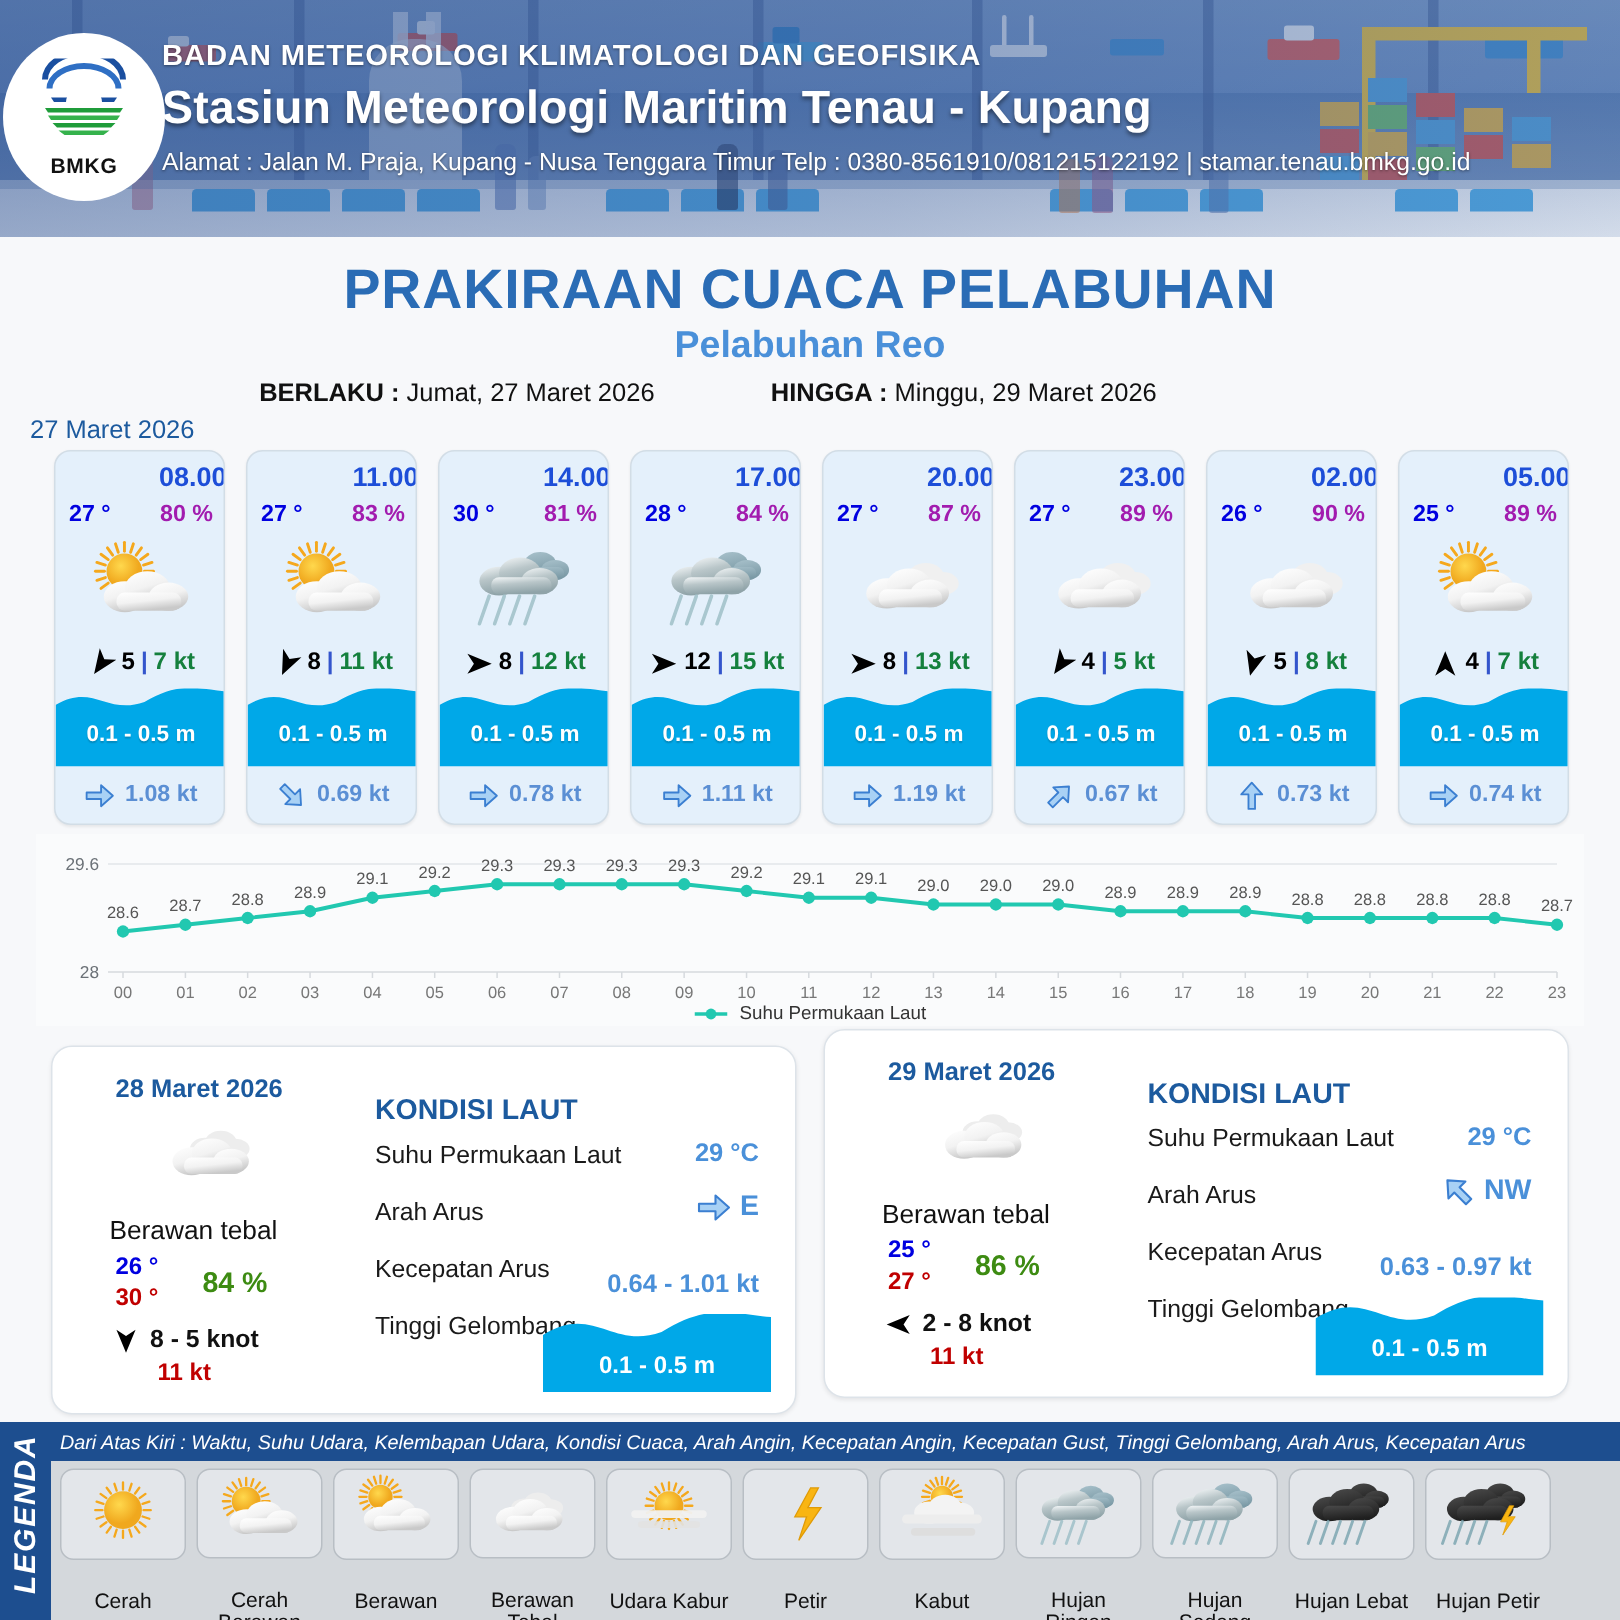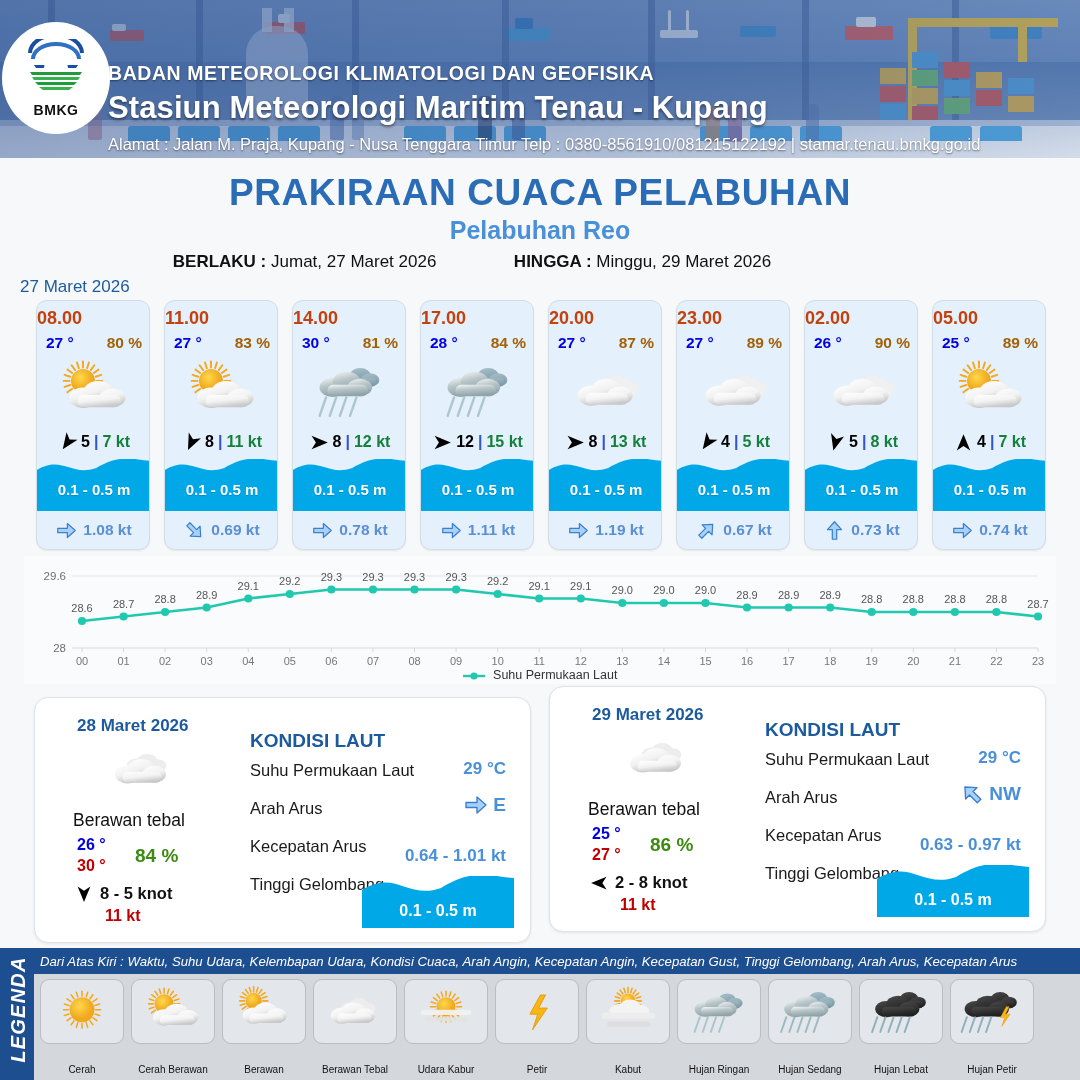--- a/index.html
+++ b/index.html
@@ -28,21 +28,21 @@
   .person { position:absolute; border-radius:5px 5px 2px 2px; }
   .hdr-overlay { position:absolute; left:0; top:0; width:1080px; height:158px;
                  background:linear-gradient(90deg,rgba(40,75,140,.42) 0%,rgba(45,80,145,.30) 55%,rgba(45,80,145,.10) 100%); }
 
   .logo { position:absolute; left:2px; top:22px; width:108px; height:112px; background:#fff;
           border-radius:54px/56px; display:flex; flex-direction:column;
           align-items:center; justify-content:center; z-index:6; }
   .logo-mark { width:68px; height:62px; position:relative; }
   .logo-txt { font-size:14px; font-weight:bold; letter-spacing:.5px; color:#111; margin-top:1px; }
 
-  .hdr-text { position:absolute; left:108px; top:26px; z-index:5; width:960px;margin-top:36px; }
+  .hdr-text { position:absolute; left:108px; top:26px; z-index:5; width:960px; }
   .hdr-l1 { font-size:19.5px; font-weight:bold; color:#fff; letter-spacing:.55px;
             text-shadow:0 1px 2px rgba(0,0,0,.45); }
   .hdr-l2 { font-size:31px; font-weight:bold; color:#fff; letter-spacing:.1px; margin-top:5px;
             text-shadow:0 2px 3px rgba(0,0,0,.45); }
   .hdr-l3 { font-size:16.5px; color:#fff; margin-top:9px; text-shadow:0 1px 2px rgba(0,0,0,.5); }
 
   
   .title { position:absolute; left:0; top:172px; width:1080px; text-align:center;
            font-size:37px; font-weight:bold; color:#2a6cb5; letter-spacing:.6px; }
   .subtitle { position:absolute; left:0; top:216px; width:1080px; text-align:center;
@@ -51,26 +51,26 @@
   .validity .lbl { font-weight:bold; }
   .validity .gap { display:inline-block; width:68px; }
 
   
   .date-lbl { position:absolute; left:20px; top:277px; font-size:17px; font-weight:normal; color:#1c5a9e; }
 
   .cards { position:absolute; left:36px; top:300px; width:1012px; height:250px;
            display:flex; gap:14px; }
   .card { width:114px; height:250px; background:#e4f0fb; border:1px solid #d2dde6;
           border-radius:11px; position:relative; overflow:hidden; box-shadow:0 1px 2px rgba(0,0,0,.07); }
-  .c-time { position:absolute; left:0; top:7px; width:114px; text-align:left;
-            font-size:18px; font-weight:bold; color:#c2410c; }
+  .c-time { position:absolute; left:0; top:7px; width:114px; text-align:right;
+            font-size:18px; font-weight:bold; color:#1d4ed8; }
   .c-row { position:absolute; left:0; top:33px; width:114px; display:flex;
            justify-content:space-between; padding:0 9px; font-size:15.5px; font-weight:bold; }
   .c-temp { color:#0000e0; }
-  .c-hum { color:#a16207; }
+  .c-hum { color:#a21caf; }
   .c-icon { position:absolute; left:0; top:57px; width:114px; height:66px; }
   .c-wind { position:absolute; left:0; top:128px; width:114px; height:26px;
             display:flex; align-items:center; justify-content:center; gap:4px;
             font-size:16px; font-weight:bold; }
   .c-wdir { color:#000; }
   .c-sep { color:#3355cc; font-weight:bold; }
   .c-gust { color:#15803d; }
   .c-wave { position:absolute; left:0; top:158px; width:114px; height:52px; }
   .c-wave svg { position:absolute; left:0; top:0; }
   .c-waveTxt { position:absolute; left:0; top:22px; width:114px; text-align:center;
@@ -118,21 +118,21 @@
   .legenda-txt { position:absolute; left:-44px; top:50px; width:124px; text-align:center;
                  transform:rotate(-90deg); font-size:20px; font-weight:bold; font-style:italic;
                  color:#fff; letter-spacing:1.2px; }
   .legend-note { position:absolute; left:40px; top:6px; width:1036px; font-size:13.2px;
                  font-style:italic; color:#fff; }
   .legend-strip { position:absolute; left:34px; top:26px; width:1046px; height:106px;
                   background:#d4d8dc; display:flex; gap:7px; padding:5px 6px; }
   .lg-item { width:84px; display:flex; flex-direction:column; align-items:center; }
   .lg-box { width:84px; height:72px; background:#e3e6ea; border:1px solid #b8bec4;
             border-radius:9px; position:relative; }
-  .lg-lbl { font-size:10px; color:#111; margin-top:20px; text-align:center; line-height:1.1; }
+  .lg-lbl { font-size:14px; color:#111; margin-top:20px; text-align:center; line-height:1.1; }
 </style>
 </head>
 <body>
 
 <div class="header">
   <div class="hdr-art">
     <div class="hdr-sea"></div>
 
     <div class="ship" style="left:110px;top:30px;width:34px;height:11px;background:#e0584f;"></div>
     <div class="ship" style="left:112px;top:24px;width:14px;height:7px;background:#f3f5f7;"></div>

